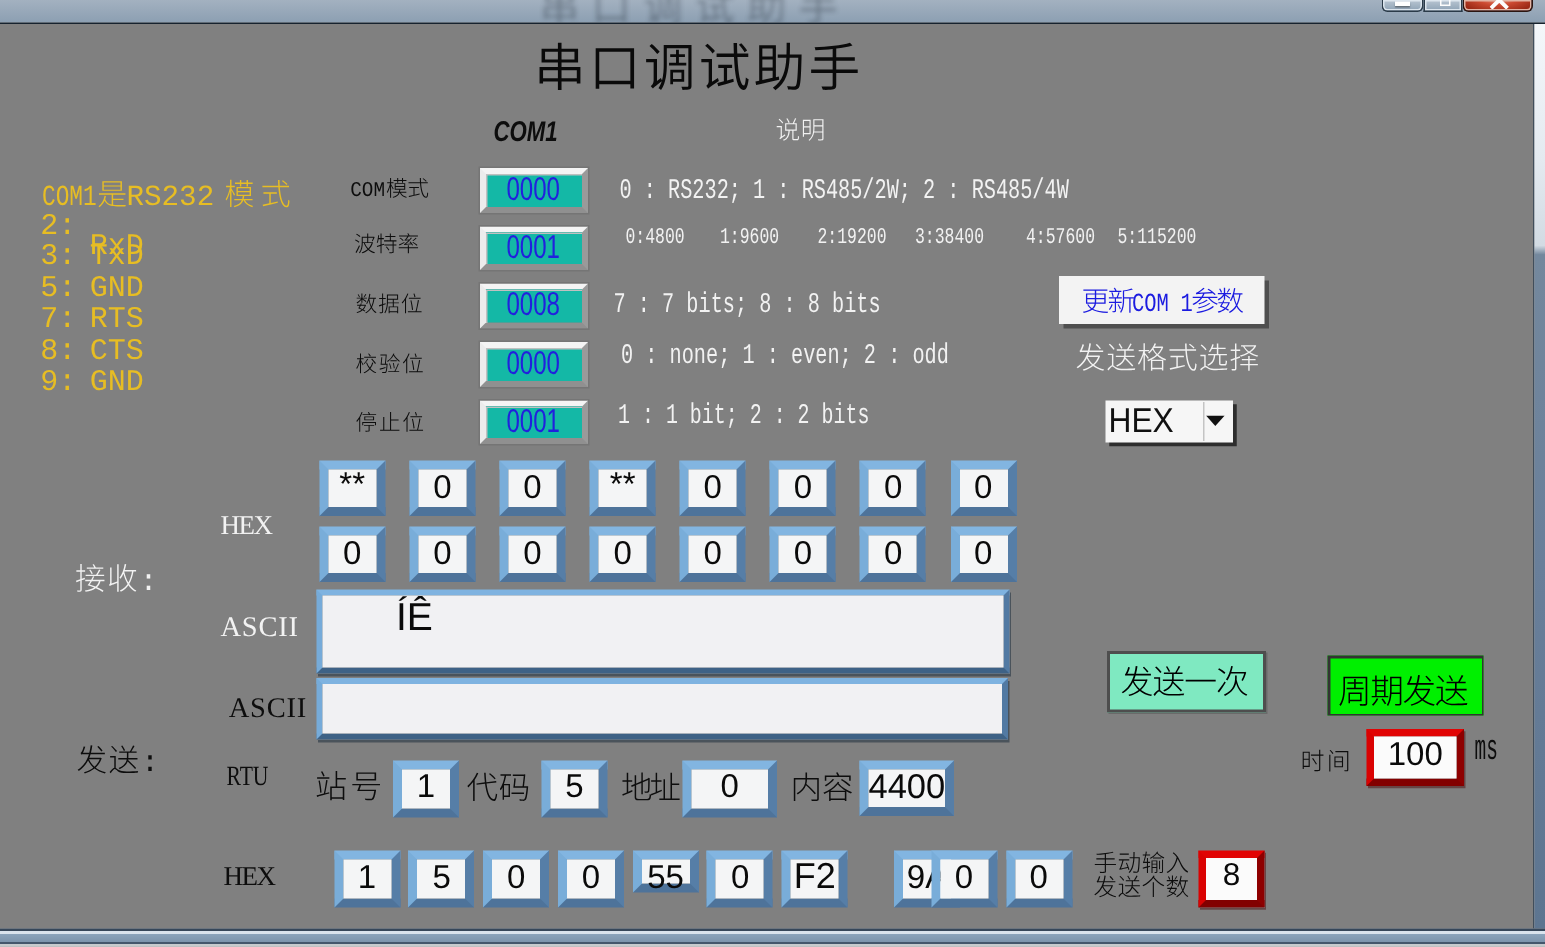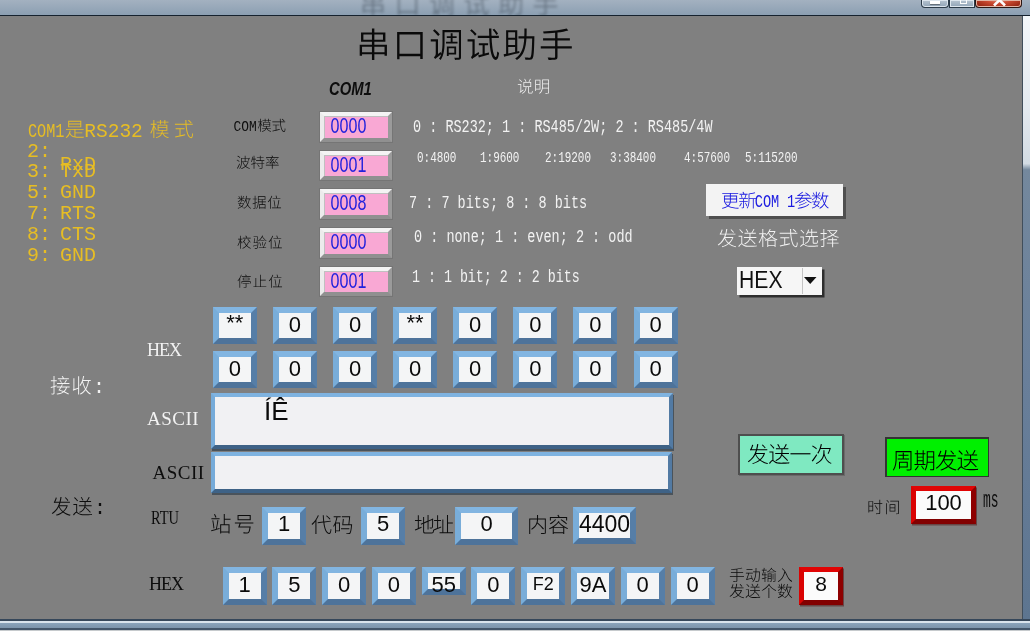--- a/index.html
+++ b/index.html
@@ -1,17 +1,17 @@
 <!DOCTYPE html>
 <html><head><meta charset="utf-8"><style>
 html,body{margin:0;padding:0;width:1030px;height:631px;overflow:hidden;background:#c8c8c8}
 *{box-sizing:border-box}
 .a{position:absolute}
 .pb{width:72px;height:29.5px;background:#c9c9c9;border-top:4px solid #f4f4f4;border-left:4px solid #ececec;border-bottom:4px solid #909090;border-right:4px solid #9a9a9a;outline:1px solid #757575}
-.pbi{width:100%;height:100%;background:#f9a8d4;text-align:left;font:22px/20.8px 'Liberation Sans',sans-serif;color:#2121dd;box-shadow:inset 1px 1px 0 #c0c0c0}
+.pbi{width:100%;height:100%;background:#14b8a6;text-align:center;font:22px/20.8px 'Liberation Sans',sans-serif;color:#2121dd;box-shadow:inset 1px 1px 0 #c0c0c0}
 .pbi span{display:inline-block;transform:scaleX(.73)}
 .bb{border-top:6px solid #82b5e1;border-left:6px solid #79add9;border-bottom:6px solid #4e739a;border-right:6px solid #567ea7}
 .bbi{width:100%;height:100%;background:#f4f5f6;text-align:center;font:22px/24px 'Liberation Sans',sans-serif;color:#0a0a0a}
 .ab{border-top:4px solid #7fb3e0;border-left:4px solid #76abd9;border-bottom:4px solid #3e6286;border-right:4px solid #527aa3;box-shadow:1px 2px 0 rgba(30,45,60,.55)}
 .abi{width:100%;height:100%;background:#f1f1f3;font:26px/29px 'Liberation Sans',sans-serif;color:#0a0a0a}
 .rb{border-top:5px solid #e10404;border-left:5px solid #da0202;border-bottom:5px solid #820000;border-right:5px solid #8e0000;box-shadow:1px 1.5px 0 rgba(70,0,0,.45)}
 .rbi{width:100%;height:100%;background:#fbfbfb;text-align:center;font:21px/28px 'Liberation Sans',sans-serif;color:#0a0a0a}
 </style></head><body>
 <svg width="0" height="0" style="position:absolute">
     <defs>
@@ -367,23 +367,23 @@
 <div class="a bb" style="left:371.9px;top:566.8px;width:44px;height:38px">
     <div class="bbi" style="font-size:22px;line-height:23px">0</div>
   </div>
 <div class="a bb" style="left:421.7px;top:566.8px;width:44px;height:28px">
     <div class="bbi" style="font-size:22px;line-height:23px">55</div>
   </div>
 <div class="a bb" style="left:471.4px;top:566.8px;width:44px;height:38px">
     <div class="bbi" style="font-size:22px;line-height:23px">0</div>
   </div>
 <div class="a bb" style="left:521.2px;top:566.8px;width:44px;height:38px">
-    <div class="bbi" style="font-size:18px;line-height:23px">F2</div>
-  </div>
-<div class="a bb" style="left:571.0px;top:566.8px;width:44px;height:38px">
+    <div class="bbi" style="font-size:24px;line-height:23px">F2</div>
+  </div>
+<div class="a bb" style="left:596px;top:566.8px;width:44px;height:38px">
     <div class="bbi" style="font-size:22px;line-height:23px">9A</div>
   </div>
 <div class="a bb" style="left:620.7px;top:566.8px;width:44px;height:38px">
     <div class="bbi" style="font-size:22px;line-height:23px">0</div>
   </div>
 <div class="a bb" style="left:670.5px;top:566.8px;width:44px;height:38px">
     <div class="bbi" style="font-size:22px;line-height:23px">0</div>
   </div>
 <svg class="a" style="left:729.0px;top:567.4px;" width="69" height="23">
     <g transform="translate(0,13.90) scale(0.01580,-0.01580)" fill="#0d0d0d">

